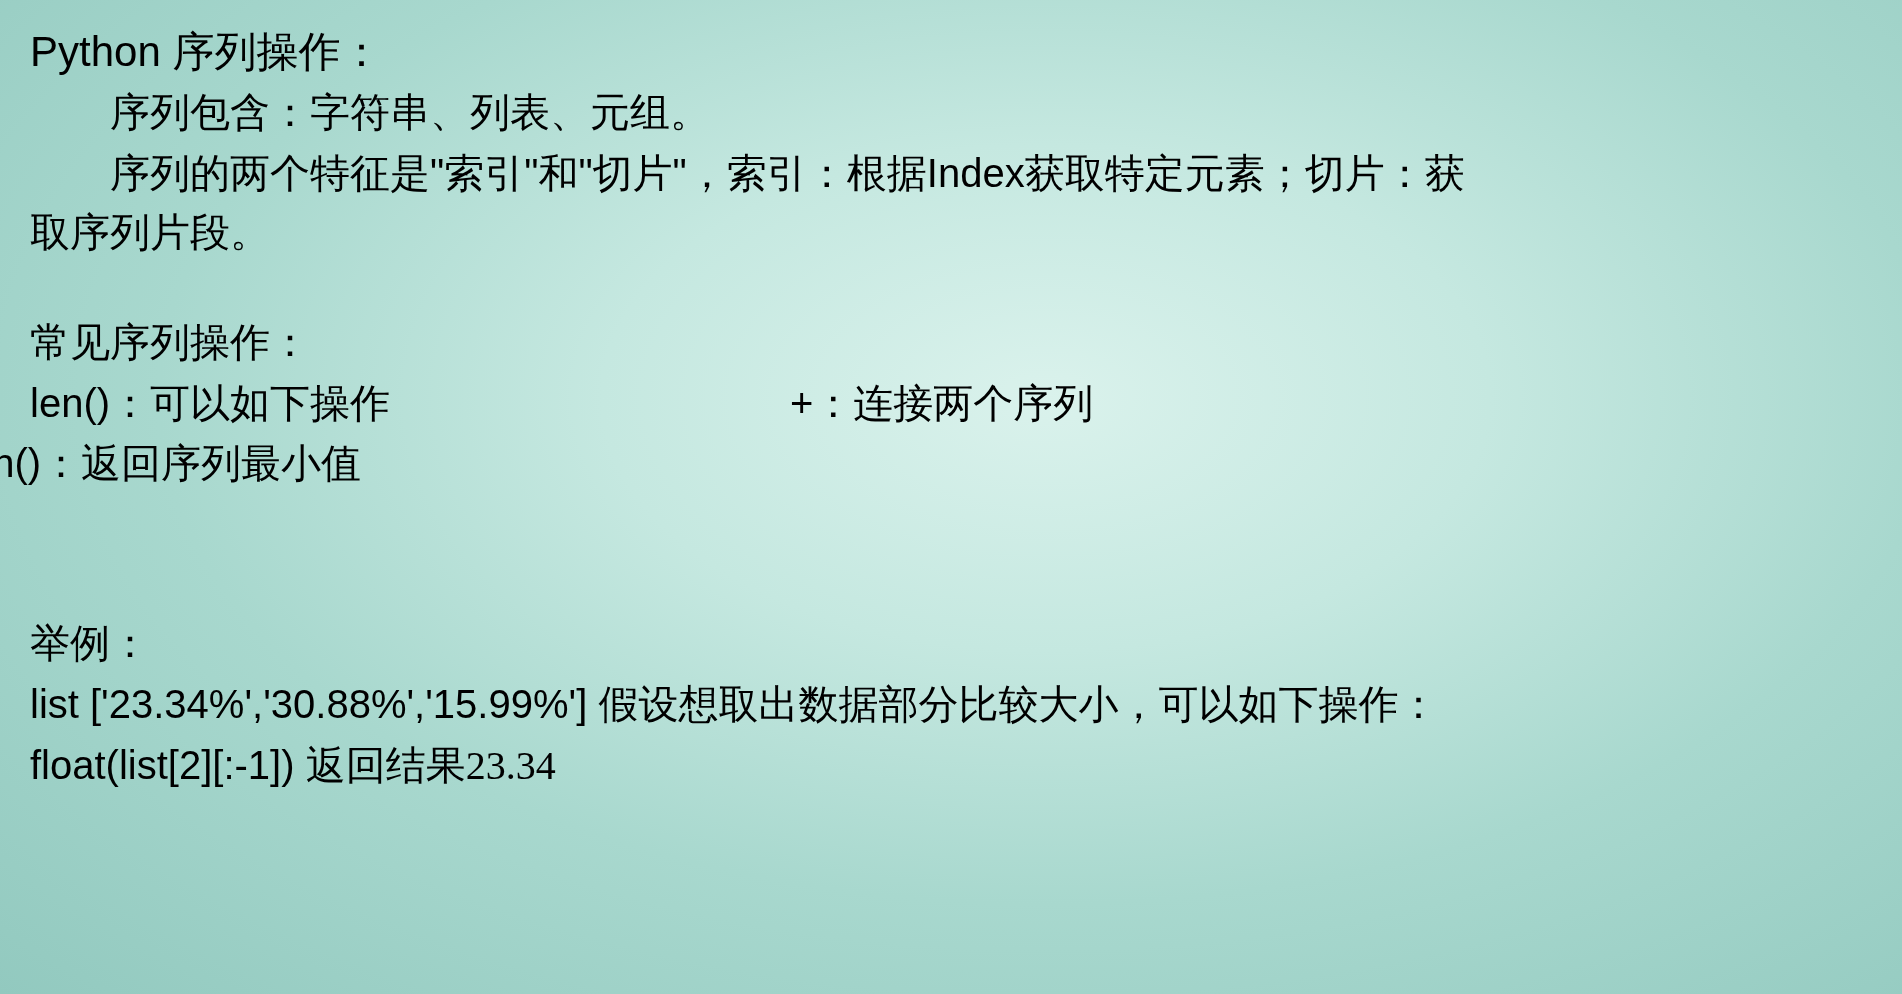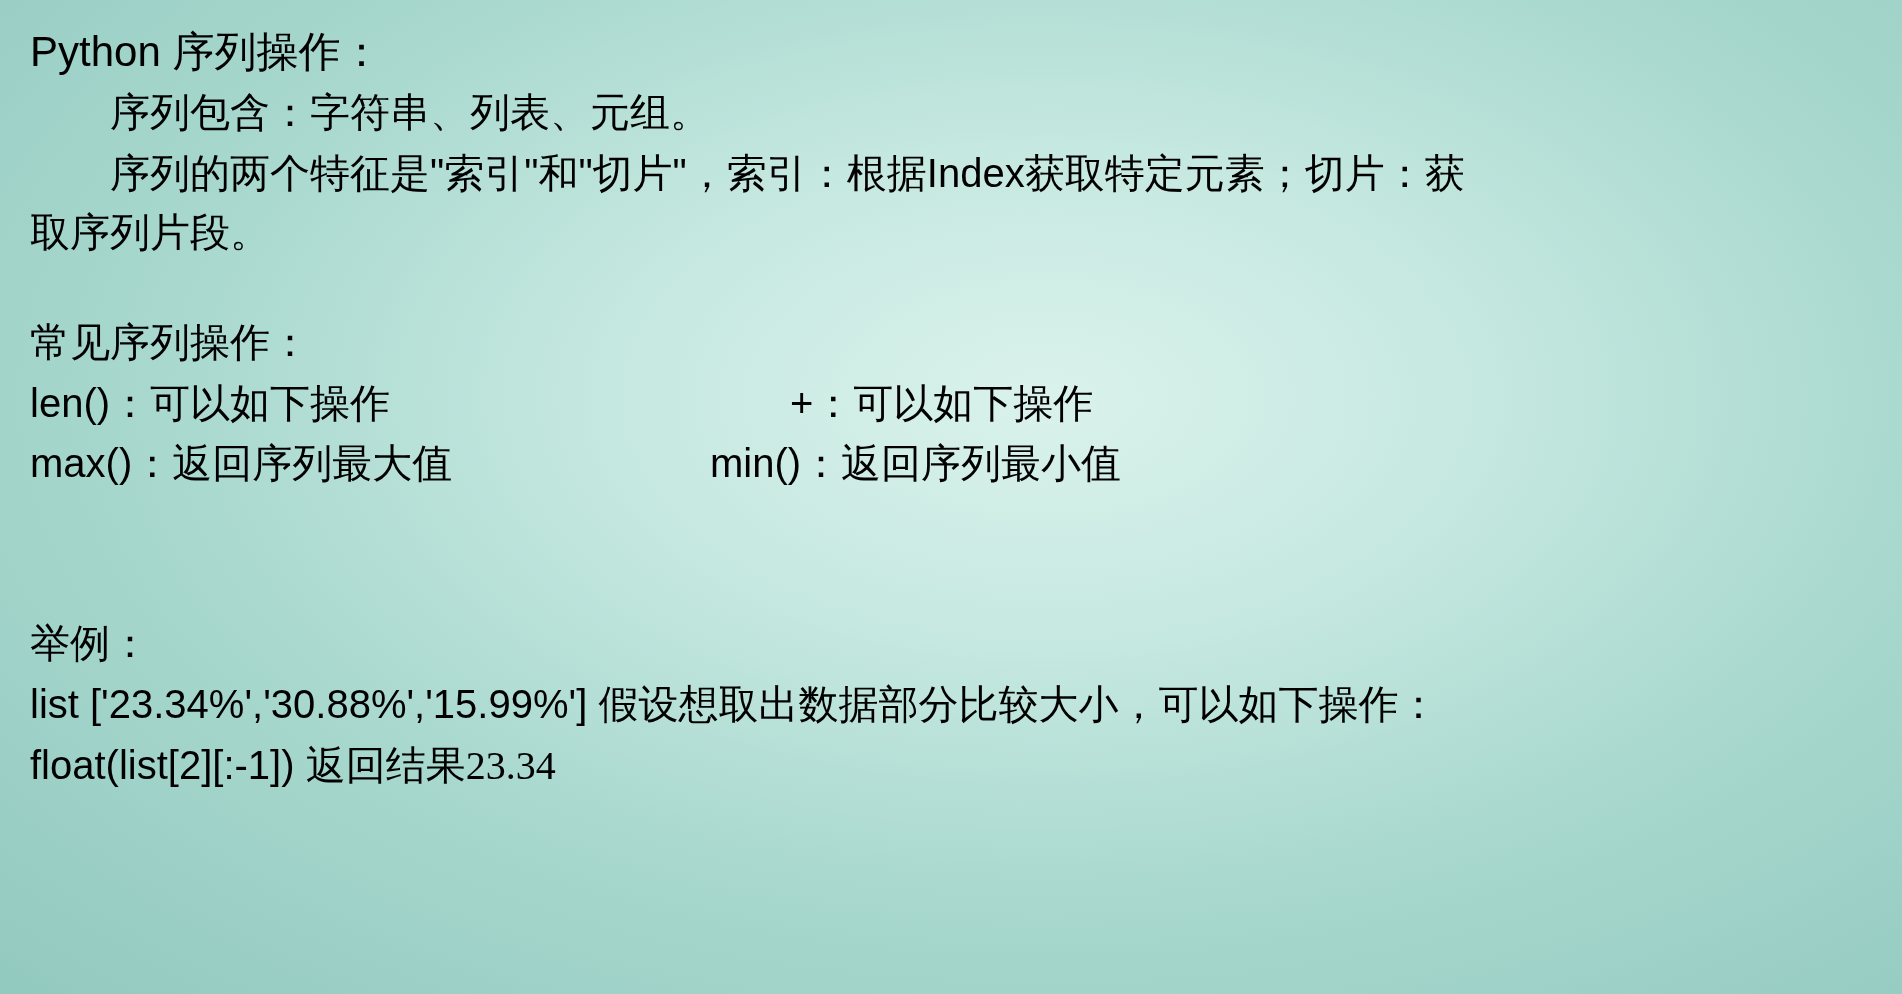--- a/index.html
+++ b/index.html
@@ -65,28 +65,27 @@
 
 <div class="title mixed">Python 序列操作：</div>
 <div class="indent">序列包含：字符串、列表、元组。</div>
 <div class="indent mixed">序列的两个特征是"索引"和"切片"，索引：根据Index获取特定元素；切片：获</div>
 <div class="wrap-line">取序列片段。</div>
 
 <div class="section">常见序列操作：</div>
 
 <div class="op-row">
   <div class="op-left mixed">len()：可以如下操作</div>
-  <div class="op-right mixed">+：可以如下操作</div>
+  <div class="op-right mixed">+：连接两个序列</div>
 </div>
 
 <div class="op-row">
 </div>
 
 <div class="op-row">
-  <div class="op-left mixed">max()：返回序列最大值</div>
   <div class="op-right mixed" style="margin-left:-80px;">
     <span>min()</span><span class="cjk">：返回序列最小值</span>
   </div>
 </div>
 
 <div style="height:120px;"></div>
 
 <div class="example-label">举例：</div>
 <div class="example-line">
   <span>list  ['23.34%','30.88%','15.99%']  </span><span class="cjk">假设想取出数据部分比较大小，可以如下操作：</span>

